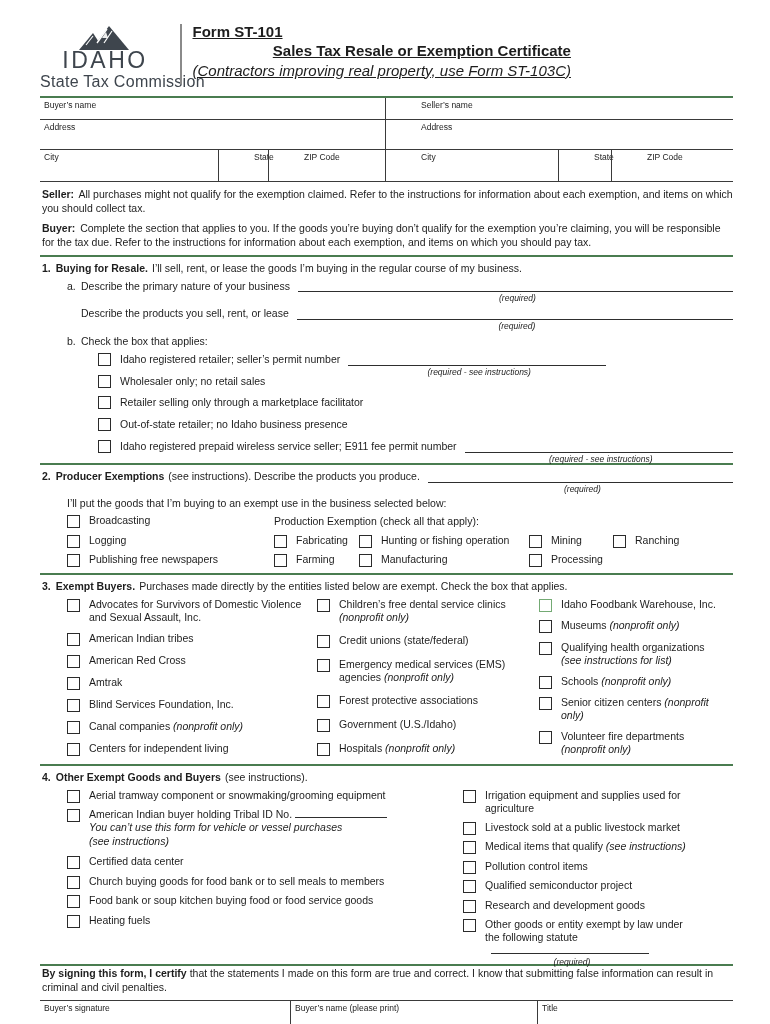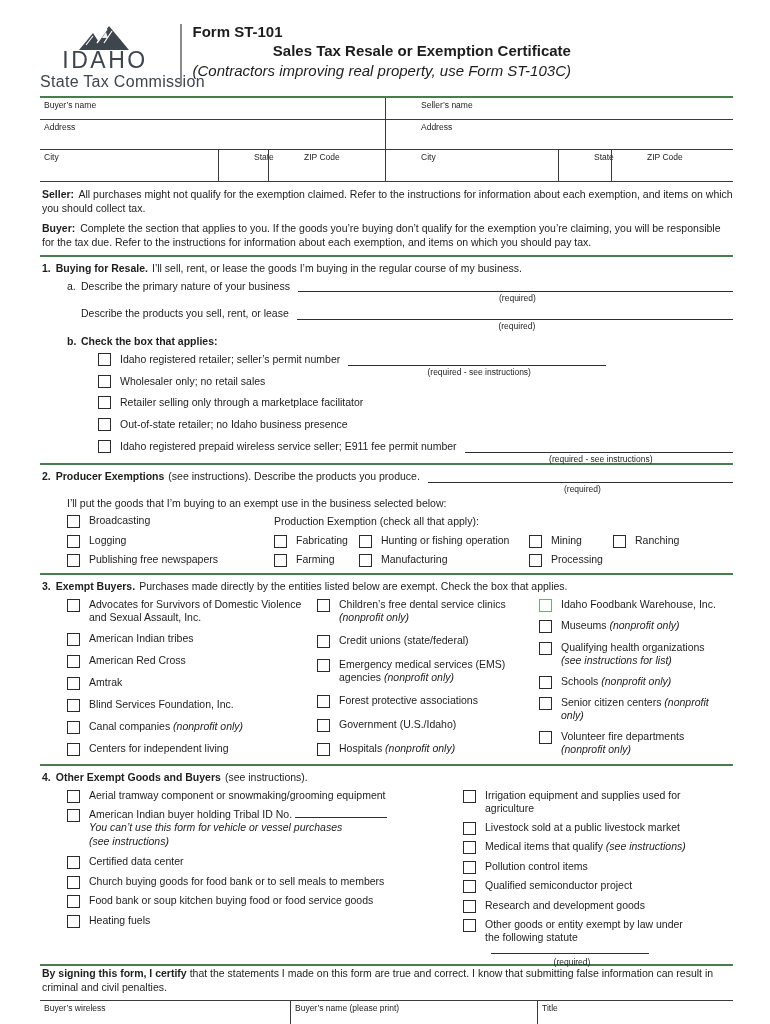--- a/index.html
+++ b/index.html
@@ -13,21 +13,21 @@
   }
   .page { width:770px; height:1024px; background:#ffffff; padding:22px 37px 0 40px; position:relative; }
 
   
   .hdr { display:flex; align-items:flex-start; height:74px; }
   .logo { width:130px; text-align:center; color:#3e454d; flex:none; padding-top:3px; }
   .logo svg { display:block; margin:0 auto -2px auto; }
   .logo-name { font-size:23px; letter-spacing:2.5px; font-weight:400; line-height:1; }
   .logo-sub { font-size:16px; letter-spacing:0.3px; margin-top:1px; white-space:nowrap; }
   .hdr-div { width:1.5px; background:#8a8a8a; height:60px; margin:2px 11px 0 10px; flex:none; }
-  .hdr-titles { padding-top:1px; }
+  .hdr-titles { padding-top:1px;text-decoration:underline; }
   .form-number { font-size:15px; font-weight:bold; line-height:1.25; }
   .form-title  { font-size:15px; font-weight:bold; line-height:1.25;text-align:right; }
   .form-subtitle { font-size:15px; font-style:italic; margin-top:1px; }
 
   .rule { border:none; border-top:2.5px solid #4a7c50; height:0; }
 
   
   .party { display:grid; grid-template-columns:178px 50px 117px 173px 53px 122px; font-size:8.5px; }
   .pc { border-bottom:1px solid #3a3a3a; padding:2px 0 0 4px; }
   .bl { border-left:1px solid #3a3a3a;padding-left:35px; }
@@ -39,25 +39,25 @@
   .notice + .notice { margin-top:6px; }
   b.lead { margin-right:2px; }
   .after-notices { margin-bottom:6px; }
 
   
   .sec-h { margin:5px 0 4px 2px; line-height:1.3; display:flex; flex-wrap:wrap; align-items:flex-end; }
   .sec-num { font-weight:bold; margin-right:5px; }
   .sec-ttl { font-weight:bold; margin-right:4px; }
   .line-field { position:relative; border-bottom:1px solid #2e2e2e; height:12px; }
   .grow { flex:1; margin-left:8px; }
-  .line-note { position:absolute; left:4px; right:0; top:13px; text-align:center; font-size:8.5px; white-space:nowrap; }
+  .line-note { position:absolute; left:4px; right:0; top:13px; text-align:center; font-size:8.5px; font-style:italic; white-space:nowrap; }
 
   .f-row { display:flex; align-items:flex-end; margin:3px 0 15px 27px; line-height:1.2; }
   .f-pre { width:14px; flex:none; }
-  .plain-row { margin:0 0 6px 27px;font-weight:bold; }
+  .plain-row { margin:0 0 6px 27px; }
 
   .cbrow { display:flex; align-items:flex-start; margin:0 0 8.5px 58px; line-height:1.25; }
   .cb { width:13px; height:13px; border:1.2px solid #2b2b2b; background:#fff; flex:none; margin-right:9px; margin-top:0; }
   .cb-hl { border-color:#74aa74; }
   .cbrow .lf-short { width:258px; flex:none; margin-left:8px; align-self:flex-end; }
   .cbrow .lf-grow { flex:1; margin-left:8px; align-self:flex-end; }
 
   
   .s2-intro { margin:2px 0 5px 27px; }
   .s2-grid { display:grid; grid-template-columns:207px 85px 170px 84px auto; row-gap:5.5px; margin-left:27px; margin-bottom:6px; }
@@ -406,19 +406,19 @@
         </span>
       </div>
     </div>
   </div>
 
   <hr class="rule">
 
   <p class="certify"><b>By signing this form, I certify</b> <span>that the statements I made on this form are true and correct. I know that submitting false information can result in criminal and civil penalties.</span></p>
 
   <div class="sig">
-    <div class="sg"><span>Buyer’s wireless</span></div>
+    <div class="sg"><span>Buyer’s signature</span></div>
     <div class="sg bl"><span>Buyer’s name (please print)</span></div>
     <div class="sg bl"><span>Title</span></div>
 
   </div>
 
 </div>
 
 </body></html>

